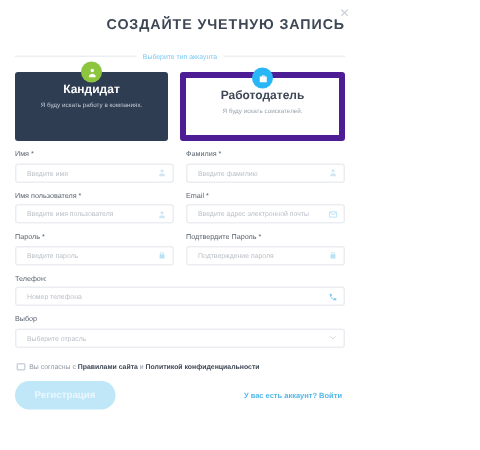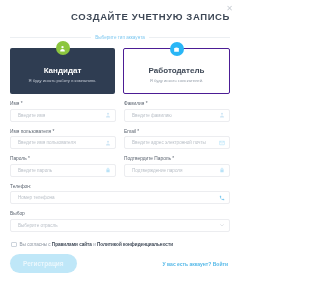--- a/index.html
+++ b/index.html
@@ -29,24 +29,24 @@
   }
   .acct-legend .rule { flex: 1; height: 1px; background: #eceff2; }
   .acct-legend .lbl {
     font-size: 4.6px; color: #7ec8f0; padding: 0 4px; white-space: nowrap;
   }
 
   .cards { display: flex; gap: 8px; margin-top: 6px; }
   .card {
     flex: 1; height: 46px; border-radius: 2px;
     display: flex; flex-direction: column; align-items: center;
-    justify-content: center; position: relative; cursor: pointer;
+    position: relative; cursor: pointer;
   }
   .card.selected { background: #2f3d52; }
-  .card.plain { background: #fff; border: 1px solid #4c1d95; }
+  .card.plain { background: #fff; border: 4px solid #4c1d95; }
   .badge {
     position: absolute; top: -7px; left: 50%; transform: translateX(-50%);
     width: 14px; height: 14px; border-radius: 50%;
     display: flex; align-items: center; justify-content: center;
   }
   .badge.green { background: #8cc63f; }
   .badge.blue  { background: #29b6f6; }
   .badge svg { width: 7px; height: 7px; fill: #fff; }
   .card .ttl { font-size: 8px; font-weight: bold; margin-top: 7px; }
   .card.selected .ttl { color: #fff; }

